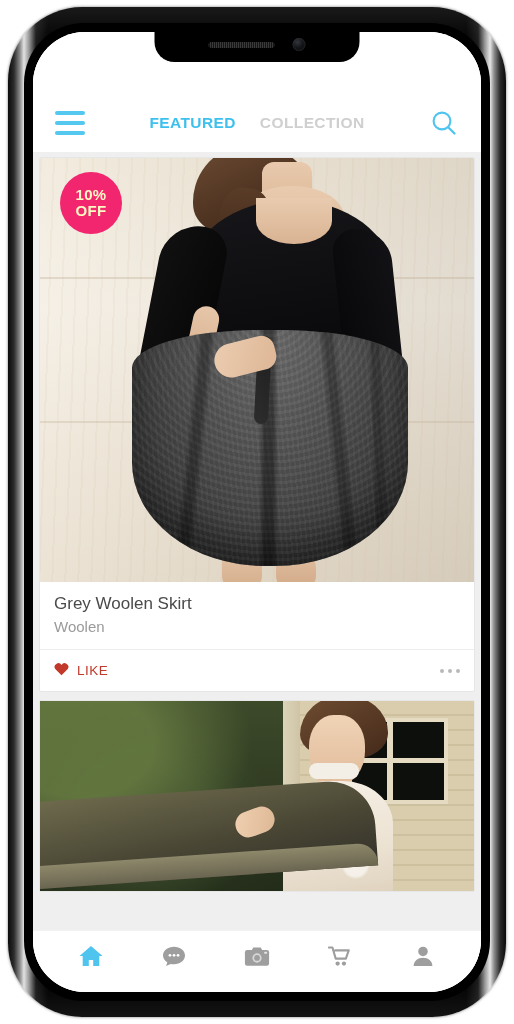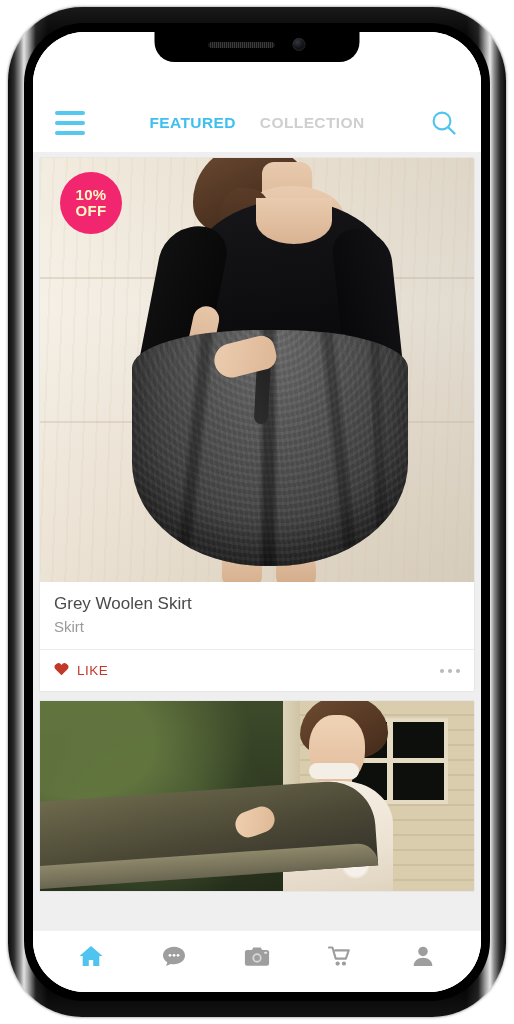--- a/index.html
+++ b/index.html
@@ -344,21 +344,21 @@
                 <div class="m-hand"></div>
 
                 <div class="badge">
                   <span>10%</span>
                   <span>OFF</span>
                 </div>
               </div>
 
               <div class="info">
                 <div class="p-title">Grey Woolen Skirt</div>
-                <div class="p-brand">Skirt</div>
+                <div class="p-brand">Woolen</div>
               </div>
 
               <div class="actions">
                 <button class="act act-like">
                   <span>
                     <svg viewBox="0 0 16 15" width="15" height="14">
                       <path d="M8 14.2 1.3 7.6A3.9 3.9 0 1 1 8 3.2a3.9 3.9 0 1 1 6.7 4.4z" fill="#c0392b"></path>
                     </svg>
                   </span>
                   <span>LIKE</span>

